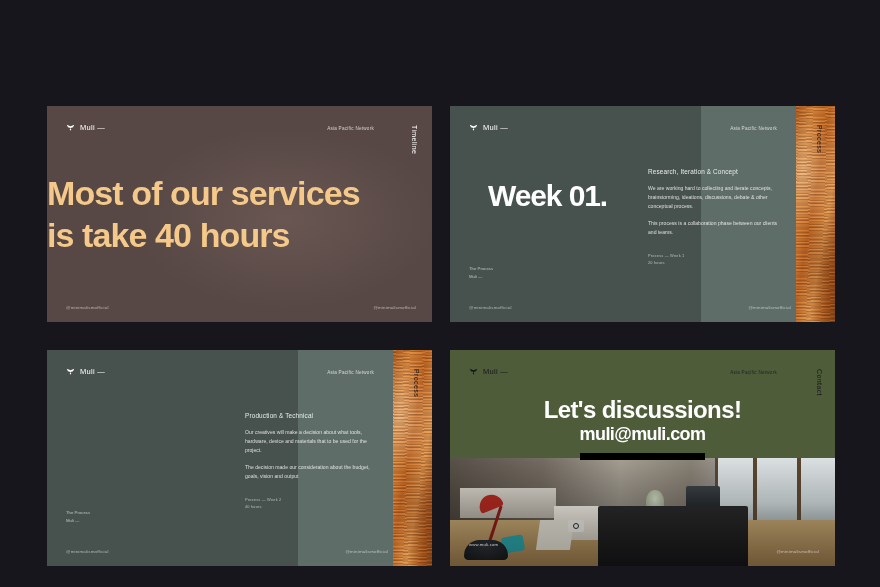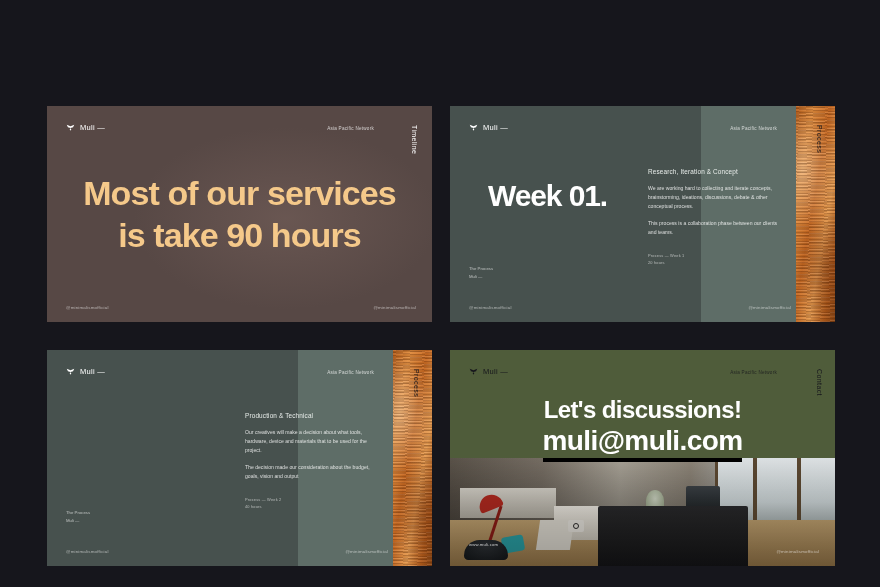--- a/index.html
+++ b/index.html
@@ -53,21 +53,21 @@
   .handle {
     position:absolute; bottom:12px; font-size:4.4px; letter-spacing:.2px;
     color:rgba(255,255,255,.55);
   }
   .handle-l { left:19px; }
   .handle-r { right:16px; }
 
   
   .hero-1 {
     position:absolute; left:0; right:0; top:66px;
-    text-align:center;
+    text-align:left;
     color:#f5c98a;
     font-size:34px; line-height:1.24;
     font-weight:700; letter-spacing:-.9px;
   }
 
   
   .panel-light {
     position:absolute; top:0; bottom:0; left:251px; right:0;
     background:#5e6d67;
   }
@@ -199,23 +199,23 @@
     background:linear-gradient(180deg, rgba(0,0,0,.06) 0%, rgba(0,0,0,.30) 100%);
   }
 
   .hero-4 {
     position:absolute; left:0; right:0; top:46px;
     text-align:center; color:#fff; z-index:5;
     font-weight:700; letter-spacing:-.6px;
   }
   .hero-4 .l1 { font-size:24px; line-height:1.18; }
   .hero-4 .l2 {
-    font-size:28px; line-height:1.18;
+    font-size:18px; line-height:1.18;
     display:inline-block;
-    border-bottom:4px solid #000000; padding-bottom:1px;
+    border-bottom:7px solid #000000; padding-bottom:7px;
   }
   .www {
     position:absolute; left:19px; bottom:19px; z-index:6;
     font-size:4.2px; color:rgba(255,255,255,.75); letter-spacing:.2px;
   }
   .handle-4 { z-index:6; }
 </style>
 </head>
 <body>
 
@@ -229,21 +229,21 @@
         <path d="M1 2.2 L6 4.4 L11 2.2 L9.4 5.6 L6 6.6 L2.6 5.6 Z M6 7.0 L7.1 8.2 L6 10.4 L4.9 8.2 Z" fill="#ffffff"></path>
       </svg>
       <span>Muli —</span>
     </div>
 
     <div class="net-label" style="right:58px;">Asia Pacific Network</div>
     <div class="vert-label" style="right:14px;">Timeline</div>
 
     <div class="hero-1">
       <div>Most of our services</div>
-      <div>is take 90 hours</div>
+      <div>is take 40 hours</div>
     </div>
 
     <div class="handle handle-l">@minimalismofficial</div>
     <div class="handle handle-r">@minimalismofficial</div>
   </div>
 
   <div class="slide" id="slide-2">
     <div class="panel-light"></div>
     <div class="wood">
       <div class="wood-overlay"></div>

